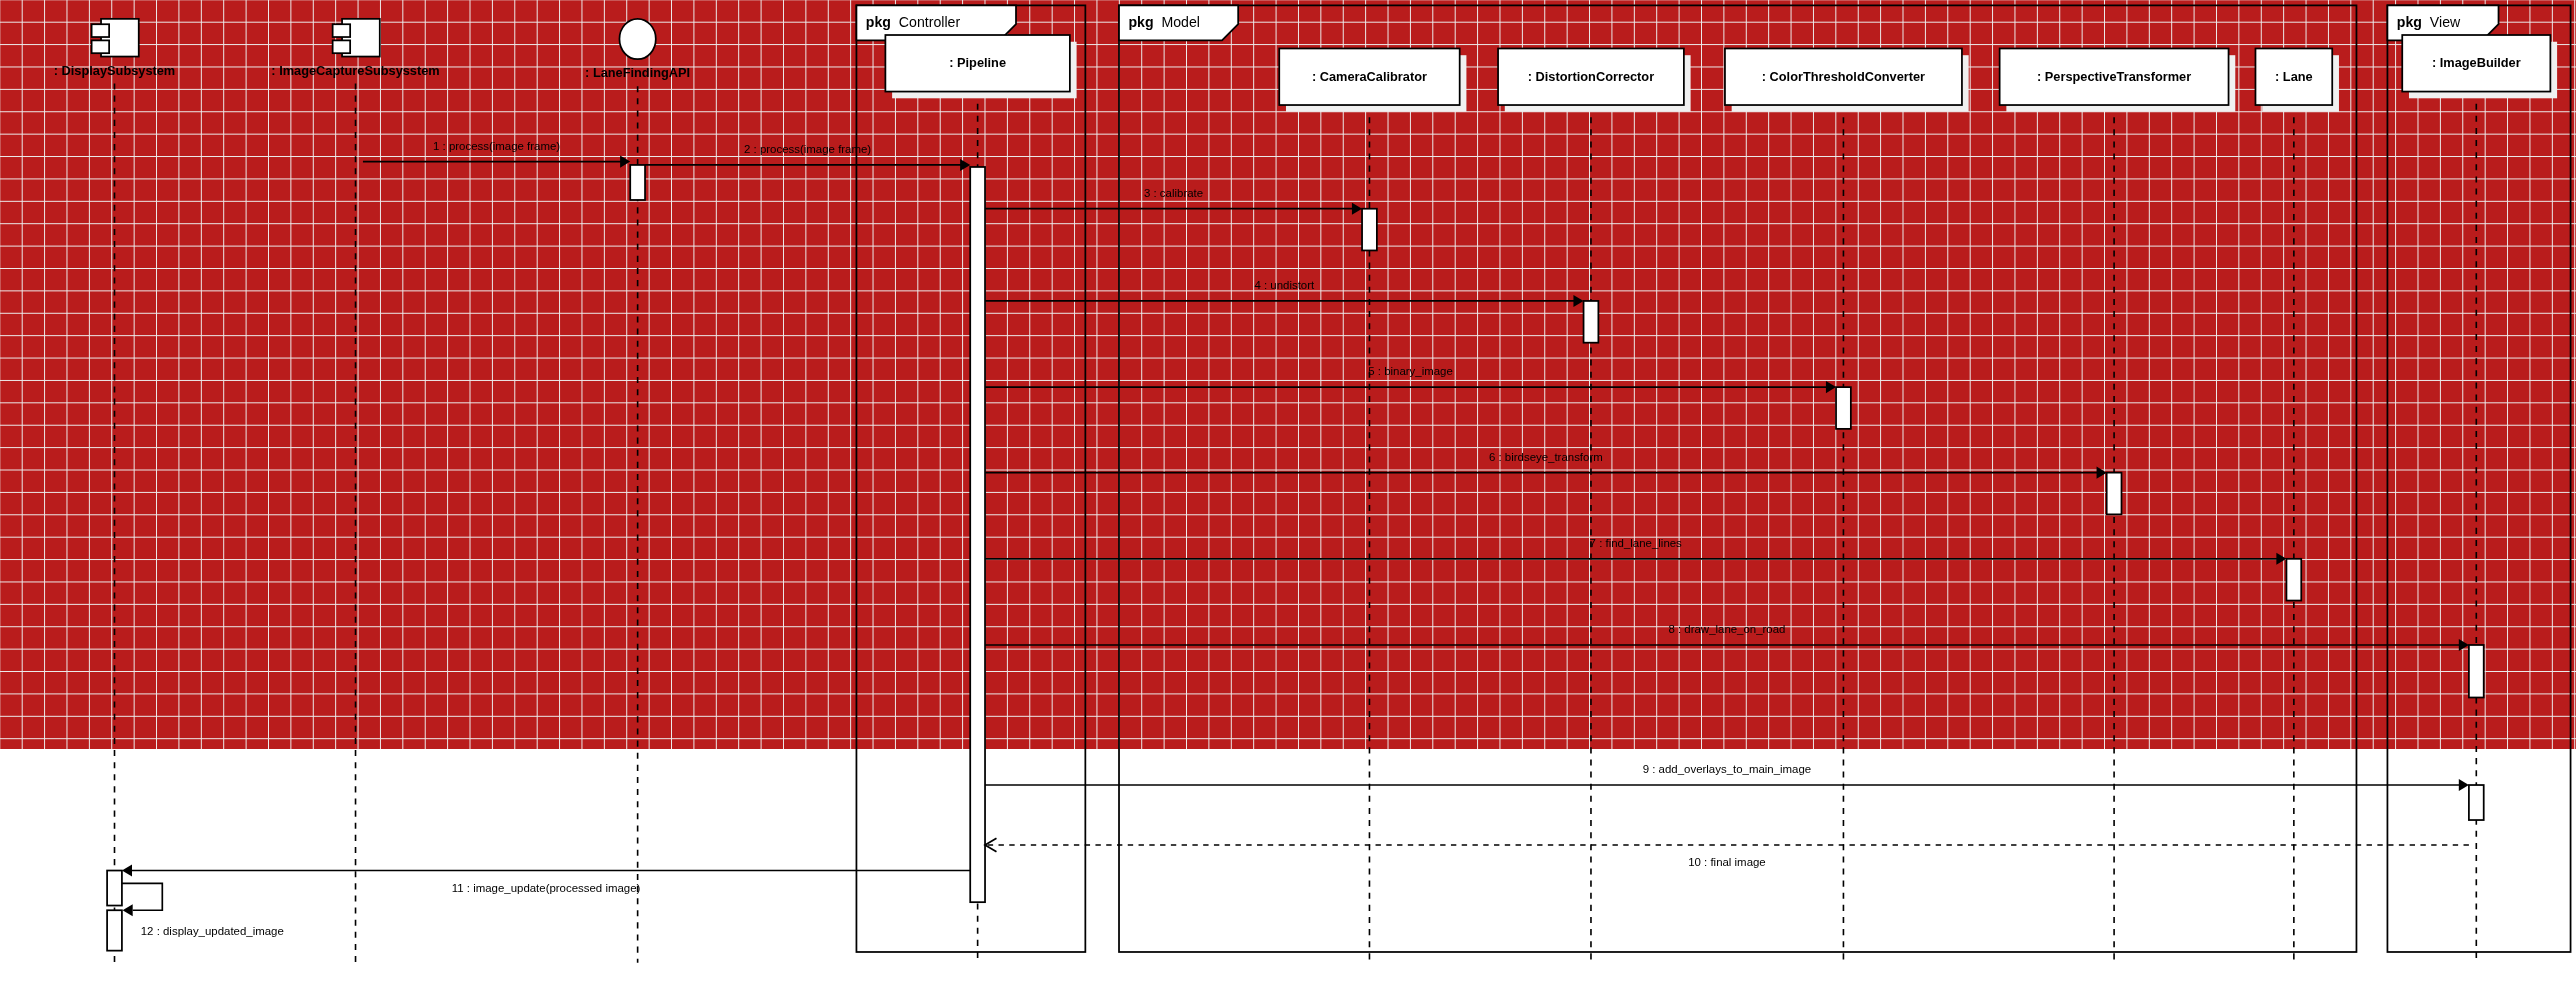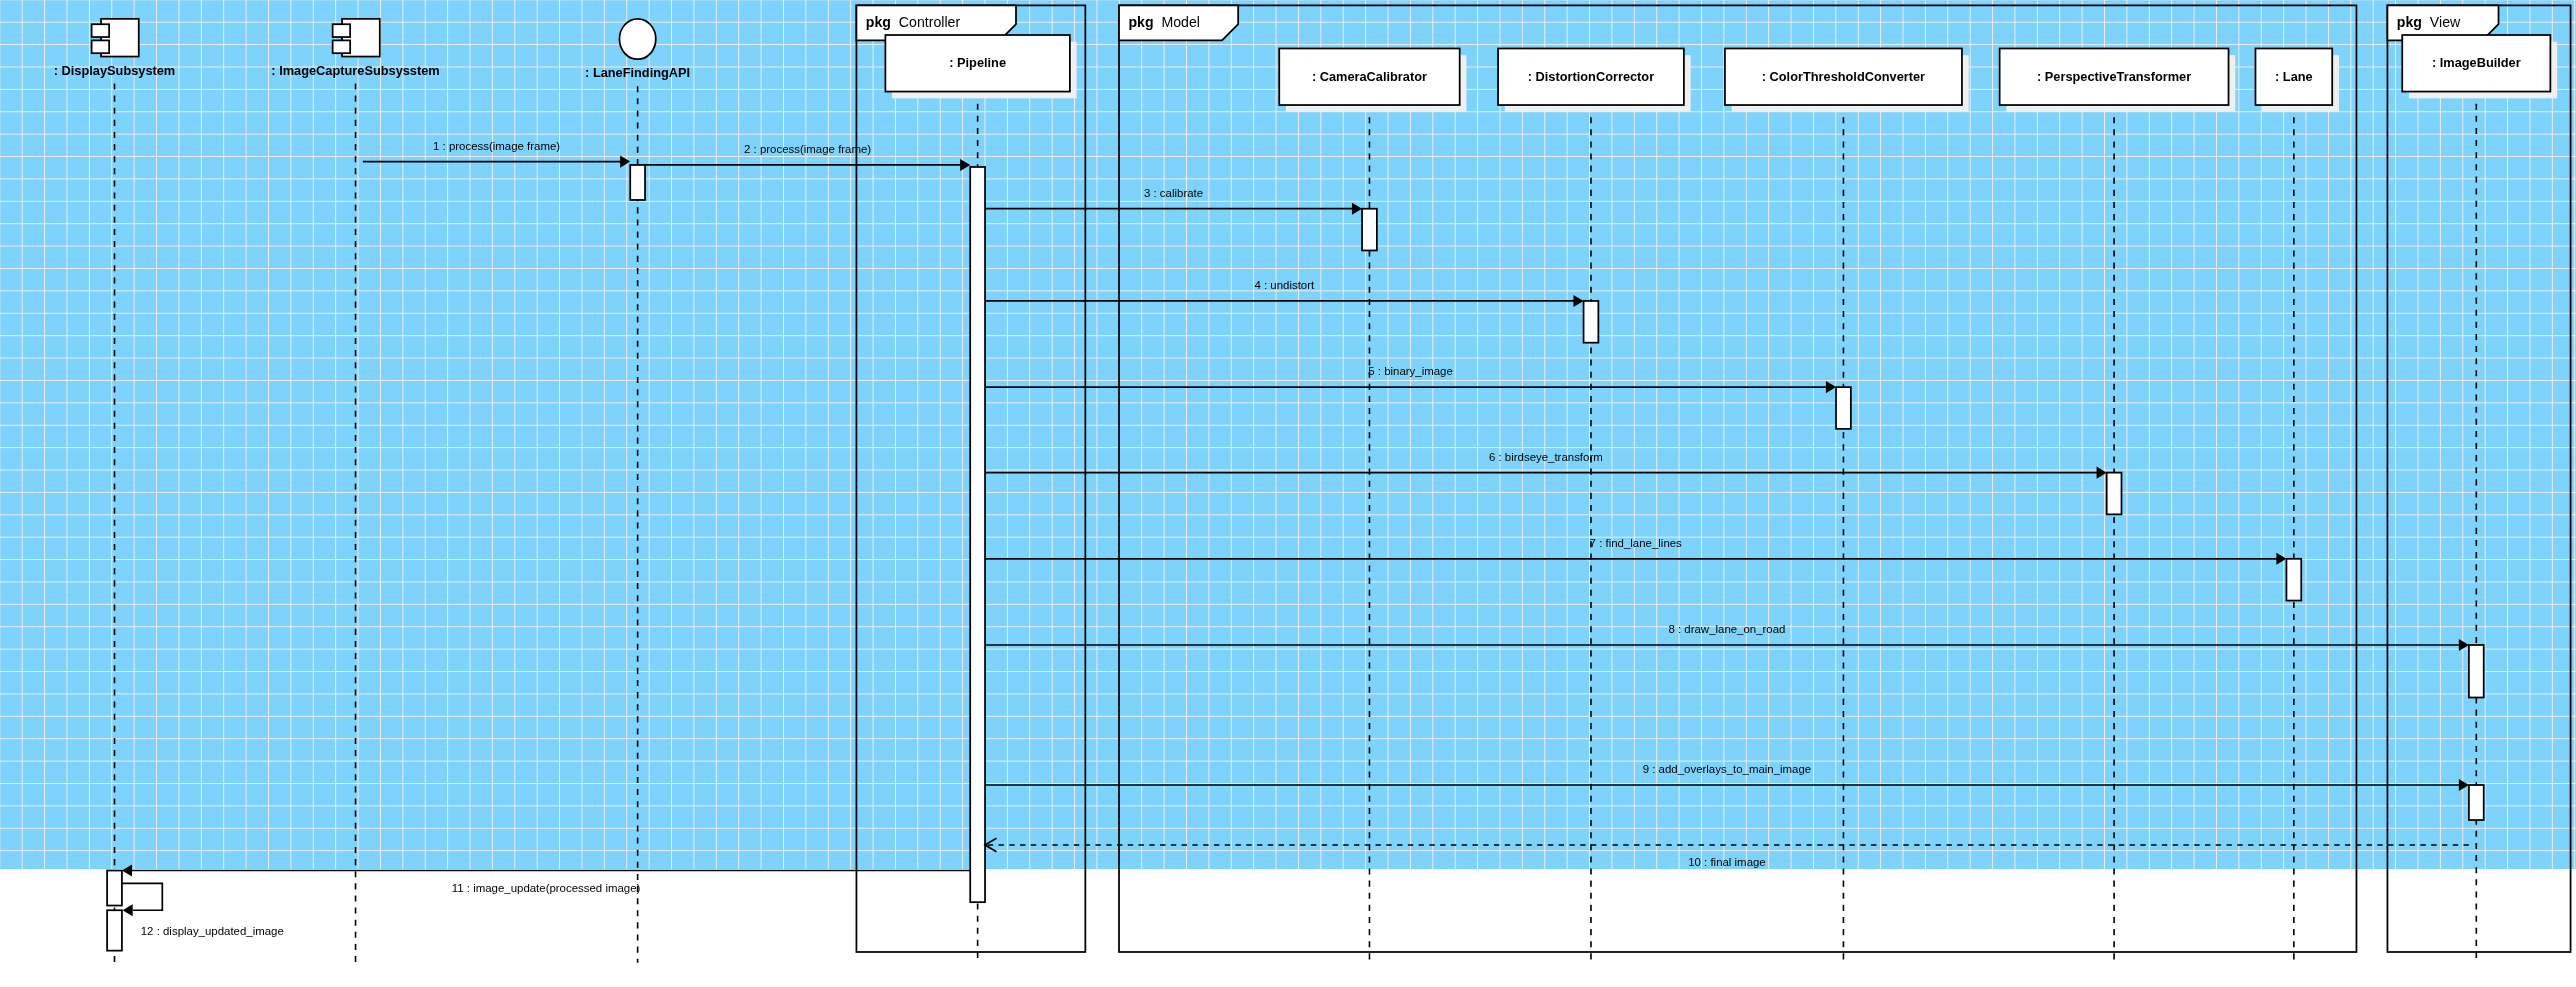--- a/index.html
+++ b/index.html
@@ -1,21 +1,21 @@
 <!DOCTYPE html>
 <html style="font-size:10.8px"><head>
 <meta charset="utf-8">
 <style>
   html,body{margin:0;padding:0;background:#ffffff;}
   body{
     width:2576px;height:987px;overflow:hidden;
     font-family:"Liberation Sans", sans-serif;
     -webkit-font-smoothing:antialiased;
   }
-  #canvas{position:relative;width:2576px;height:869px;background:#7dd3fc;}
+  #canvas{position:relative;width:2576px;height:749px;background:#b91c1c;}
   
   #grid{
     position:absolute;inset:0;
     background-image:
       linear-gradient(to right, #ededed 0.7px, transparent 0.7px),
       linear-gradient(to bottom, #ededed 0.7px, transparent 0.7px);
     background-size:22.4px 22.4px;
     background-position:-0.7px -0.7px;
   }
   svg#diagram{position:absolute;left:0;top:0;width:2576px;height:987px;overflow:visible;}

